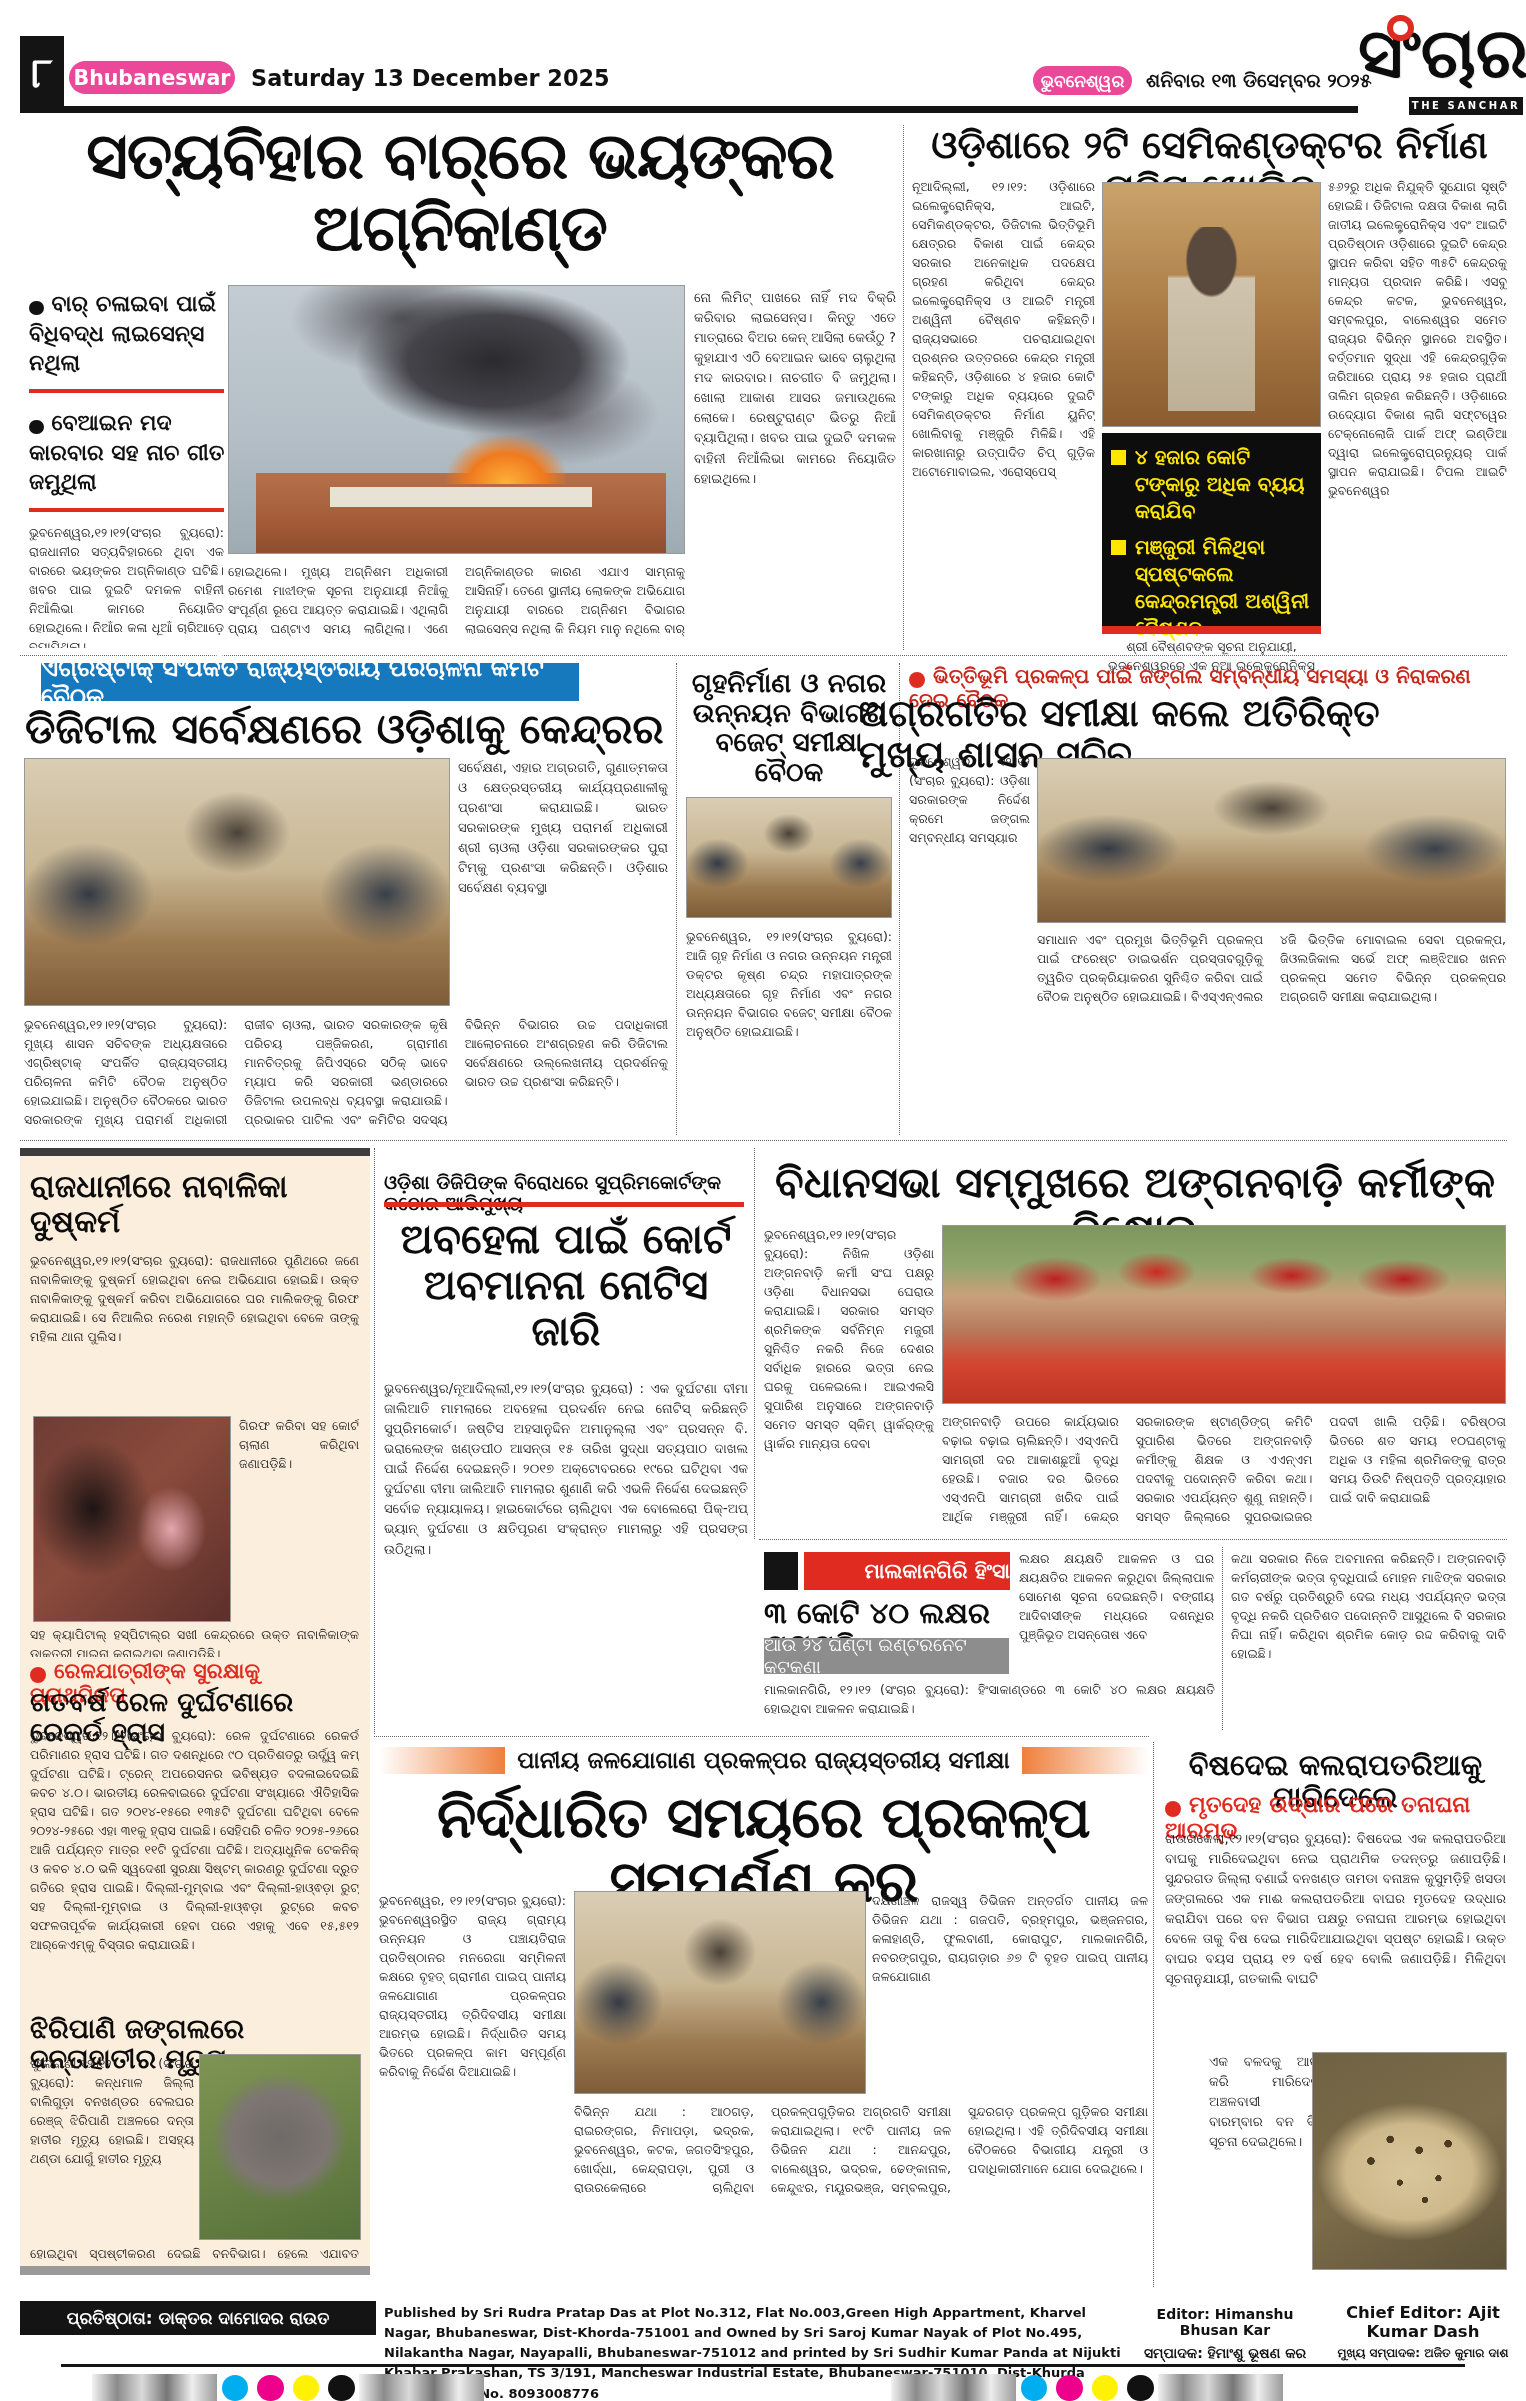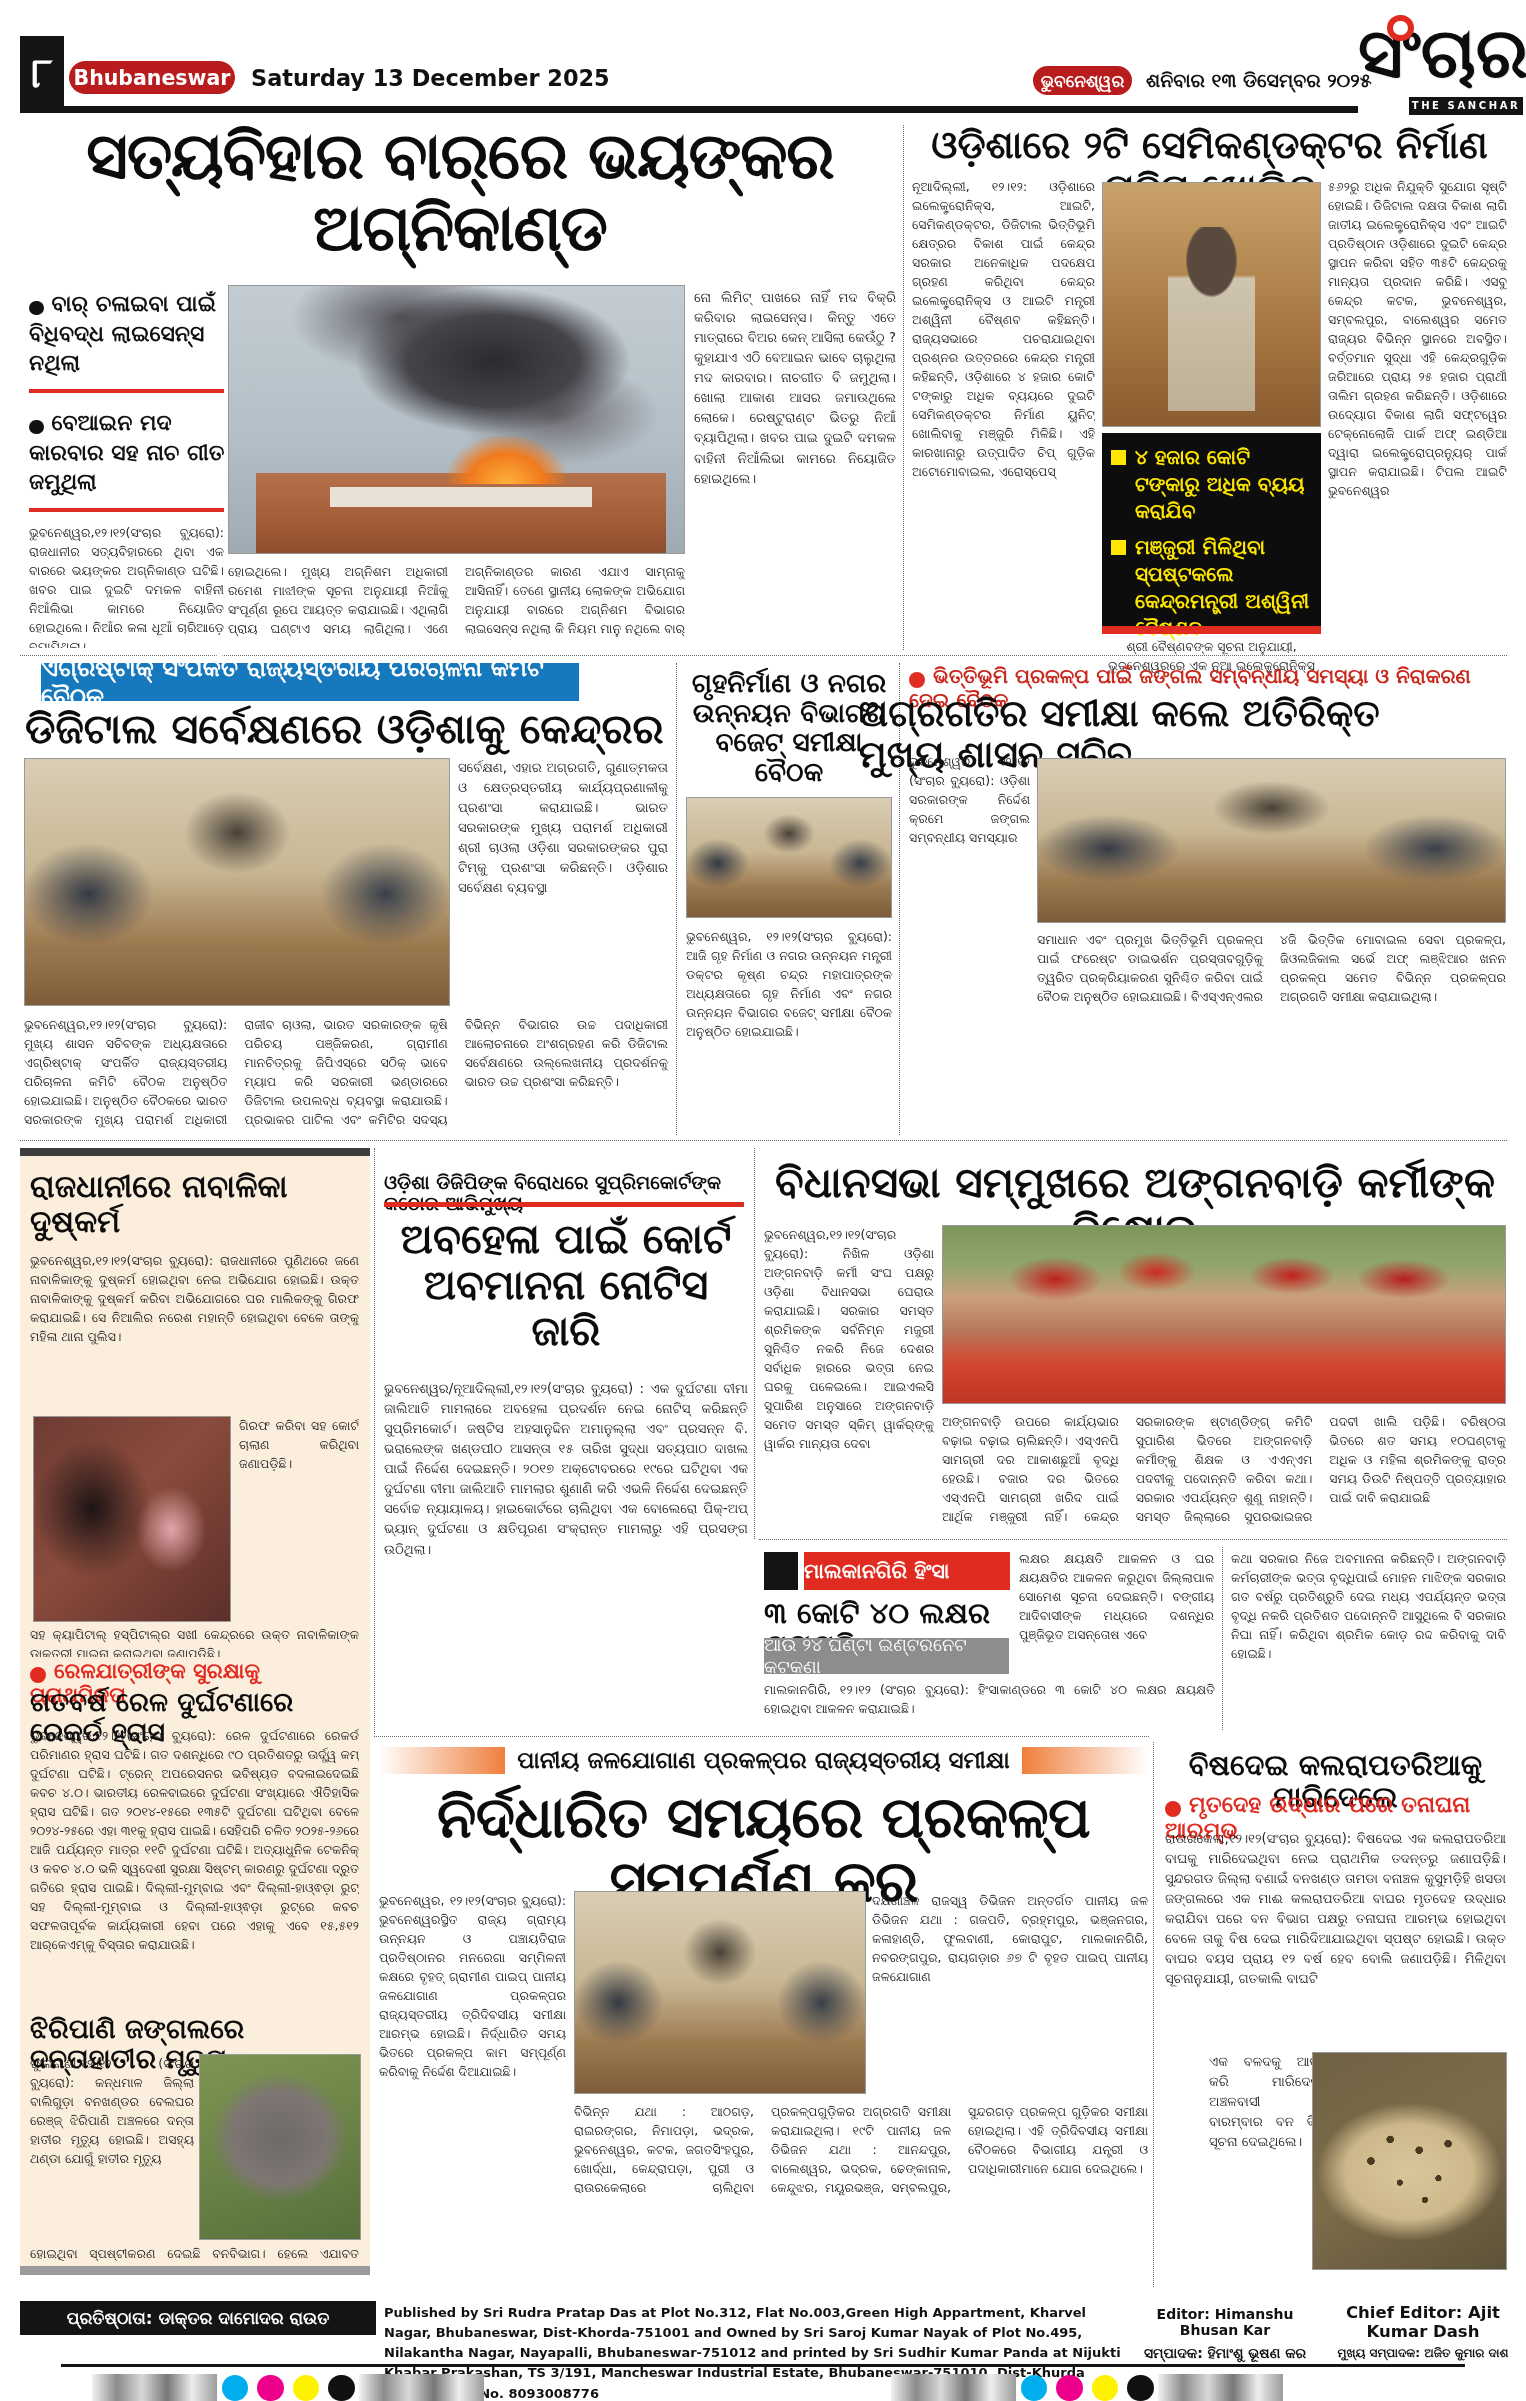--- a/index.html
+++ b/index.html
@@ -6,21 +6,21 @@
   #page{position:relative;width:1526px;height:2401px;background:#ffffff;overflow:hidden;
         font-family:"DejaVu Sans","Liberation Sans",sans-serif;color:#111;}
   .abs{position:absolute;}
   .hl{font-weight:bold;color:#0c0c0c;line-height:1.12;}
   .body-txt{font-size:12.5px;line-height:1.52;text-align:justify;color:#1c1c1c;}
   .cols2{column-count:2;column-gap:17px;}
   .cols3{column-count:3;column-gap:17px;}
   .vdot{border-left:1.3px dotted #666;width:0;}
   .hdot{border-top:1.3px dotted #666;height:0;}
   .photo{border:0.7px solid #999;box-sizing:border-box;overflow:hidden;}
-  .pill{background:#b91c1c;color:#fff;border-radius:17px;display:flex;align-items:center;justify-content:center;font-weight:bold;}
+  .pill{background:#ec4899;color:#fff;border-radius:17px;display:flex;align-items:center;justify-content:center;font-weight:bold;}
   .redbar{background:#e02b20;height:4px;}
   .kicker-bullet{display:inline-block;width:16px;height:16px;border-radius:50%;background:#e02b20;margin-right:8px;vertical-align:middle;}
   .blackdisc{display:inline-block;width:14.5px;height:14.5px;border-radius:50%;background:#111;margin-right:8px;vertical-align:middle;}
   .ysq{display:inline-block;width:14.5px;height:14.5px;background:#ffe600;margin-right:9.2px;flex:0 0 14.5px;margin-top:6.6px;}
   .gray-strip{background:linear-gradient(90deg,#f2f2f2,#8b8b8b 20%,#d9d9d9 40%,#777 60%,#eee 80%,#9b9b9b);height:28px;width:125px;}
   .dot{width:26.4px;height:26.4px;border-radius:50%;margin:0 4.6px;}
   
   .ph-fire{background:
     radial-gradient(ellipse 42% 38% at 58% 28%,#2b2b2f 0%,#45444a 45%,rgba(80,80,88,0) 72%),
     radial-gradient(ellipse 35% 30% at 38% 12%,#55535a 0%,rgba(90,90,98,0) 70%),
@@ -189,21 +189,21 @@
 
   <div class="abs vdot" style="left:754px;top:1148px;height:391px;"></div>
   <div class="abs hl" style="left:764px;top:1159px;width:742px;font-size:42px;text-align:center;">ବିଧାନସଭା ସମ୍ମୁଖରେ ଅଙ୍ଗନବାଡ଼ି କର୍ମୀଙ୍କ ବିକ୍ଷୋଭ</div>
   <div class="abs body-txt" style="left:764px;top:1225px;width:170px;height:310px;overflow:hidden;">ଭୁବନେଶ୍ୱର,୧୨।୧୨(ସଂଚାର ବ୍ୟୁରୋ): ନିଖିଳ ଓଡ଼ିଶା ଅଙ୍ଗନବାଡ଼ି କର୍ମୀ ସଂଘ ପକ୍ଷରୁ ଓଡ଼ିଶା ବିଧାନସଭା ଘେରାଉ କରାଯାଇଛି। ସରକାର ସମସ୍ତ ଶ୍ରମିକଙ୍କ ସର୍ବନିମ୍ନ ମଜୁରୀ ସୁନିଶ୍ଚିତ ନକରି ନିଜେ ଦେଶର ସର୍ବାଧିକ ହାରରେ ଭତ୍ତା ନେଇ ଘରକୁ ପଳେଇଲେ। ଆଇଏଲସି ସୁପାରିଶ ଅନୁସାରେ ଅଙ୍ଗନବାଡ଼ି ସମେତ ସମସ୍ତ ସ୍କିମ୍ ୱାର୍କର୍‌ଙ୍କୁ ୱାର୍କର ମାନ୍ୟତା ଦେବା</div>
   <div class="abs photo ph-protest" style="left:942px;top:1225px;width:564px;height:179px;"></div>
   <div class="abs body-txt cols3" style="left:942px;top:1412px;width:564px;height:123px;overflow:hidden;">ଅଙ୍ଗନବାଡ଼ି ଉପରେ କାର୍ଯ୍ୟଭାର ବଢ଼ାଇ ବଢ଼ାଇ ଚାଲିଛନ୍ତି। ଏସ୍‌ଏନପି ସାମଗ୍ରୀ ଦର ଆକାଶଛୁଆଁ ବୃଦ୍ଧି ହେଉଛି। ବଜାର ଦର ଭିତରେ ଏସ୍‌ଏନପି ସାମଗ୍ରୀ ଖରିଦ ପାଇଁ ଆର୍ଥିକ ମଞ୍ଜୁରୀ ନାହିଁ। କେନ୍ଦ୍ର ସରକାରଙ୍କ ଷ୍ଟାଣ୍ଡିଙ୍ଗ୍ କମିଟି ସୁପାରିଶ ଭିତରେ ଅଙ୍ଗନବାଡ଼ି କର୍ମୀଙ୍କୁ ଶିକ୍ଷକ ଓ ଏଏନ୍‌ଏମ ପଦବୀକୁ ପଦୋନ୍ନତି କରିବା କଥା। ସରକାର ଏପର୍ଯ୍ୟନ୍ତ ଶୁଣୁ ନାହାନ୍ତି। ସମସ୍ତ ଜିଲ୍ଲାରେ ସୁପରଭାଇଜର ପଦବୀ ଖାଲି ପଡ଼ିଛି। ବରିଷ୍ଠତା ଭିତରେ ଶତ ସମୟ ୧୦ଘଣ୍ଟାକୁ ଅଧିକ ଓ ମହିଳା ଶ୍ରମିକଙ୍କୁ ରାତ୍ର ସମୟ ଡିଉଟି ନିଷ୍ପତ୍ତି ପ୍ରତ୍ୟାହାର ପାଇଁ ଦାବି କରାଯାଇଛି</div>
 
   <div class="abs hdot" style="left:759px;top:1539px;width:748px;"></div>
 
   <div class="abs" style="left:764px;top:1552px;width:34px;height:38px;background:#141414;"></div>
-  <div class="abs" style="left:804px;top:1552px;width:206px;height:38px;background:#e02b20;color:#fff;display:flex;align-items:center;justify-content:flex-start;">
+  <div class="abs" style="left:804px;top:1552px;width:206px;height:38px;background:#e02b20;color:#fff;display:flex;align-items:center;justify-content:flex-end;">
     <span style="font-size:20.5px;font-weight:bold;">ମାଲକାନଗିରି ହିଂସା</span>
   </div>
   <div class="abs hl" style="left:764px;top:1597px;width:245px;font-size:29px;">୩ କୋଟି ୪୦ ଲକ୍ଷର କ୍ଷୟକ୍ଷତି</div>
   <div class="abs" style="left:764px;top:1638px;width:245px;height:36px;background:#8d8d8d;color:#fff;display:flex;align-items:center;justify-content:center;">
     <span style="font-size:18px;font-weight:normal;">ଆଉ ୨୪ ଘଣ୍ଟା ଇଣ୍ଟରନେଟ କଟକଣା</span>
   </div>
   <div class="abs body-txt" style="left:1019px;top:1549px;width:195px;height:125px;overflow:hidden;">ଲକ୍ଷର କ୍ଷୟକ୍ଷତି ଆକଳନ ଓ ଘର କ୍ଷୟକ୍ଷତିର ଆକଳନ କରୁଥିବା ଜିଲ୍ଲାପାଳ ସୋମେଶ ସୂଚନା ଦେଇଛନ୍ତି। ବଙ୍ଗୀୟ ଆଦିବାସୀଙ୍କ ମଧ୍ୟରେ ଦଶନ୍ଧିର ପୁଞ୍ଜିଭୂତ ଅସନ୍ତୋଷ ଏବେ</div>
   <div class="abs body-txt" style="left:764px;top:1680px;width:451px;height:50px;overflow:hidden;">ମାଲକାନଗିରି, ୧୨।୧୨ (ସଂଚାର ବ୍ୟୁରୋ): ହିଂସାକାଣ୍ଡରେ ୩ କୋଟି ୪୦ ଲକ୍ଷର କ୍ଷୟକ୍ଷତି ହୋଇଥିବା ଆକଳନ କରାଯାଇଛି।</div>
 
   <div class="abs vdot" style="left:1222px;top:1547px;height:183px;"></div>

